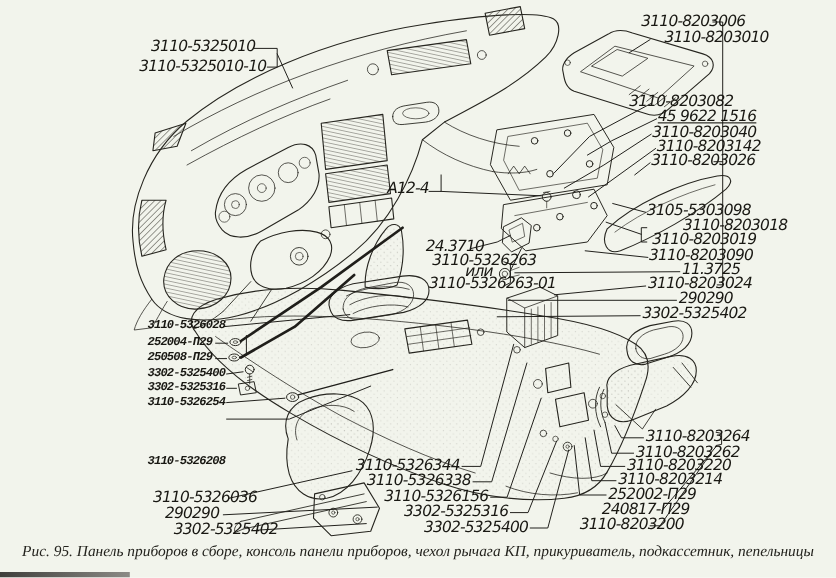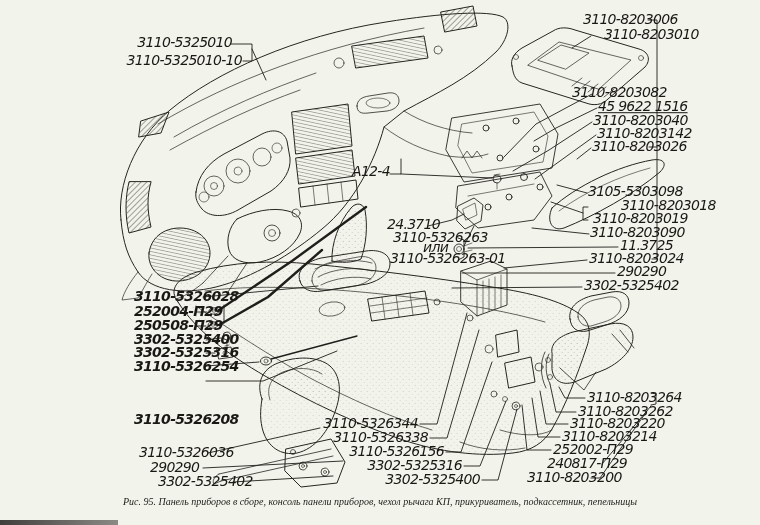--- a/index.html
+++ b/index.html
@@ -3,24 +3,24 @@
 <meta charset="utf-8">
 <style>
   html,body{margin:0;padding:0;}
   body{background:#ffffff;}
   #page{position:relative;width:760px;height:525px;background:#f2f4ec;overflow:hidden;
         font-family:"DejaVu Sans",sans-serif;}
   #art{position:absolute;left:0;top:0;}
   #art path,#art line,#art ellipse,#art circle,#art polyline{vector-effect:non-scaling-stroke;}
   .callout{position:absolute;transform:translateY(-55%);font-style:italic;font-size:14px;
            letter-spacing:-0.7px;color:#191813;white-space:nowrap;}
-  .callout.bold{font-weight:700;font-size:14px;}
+  .callout.bold{font-weight:700;font-size:11px;font-family:Liberation Mono, monospace;}
   .callout.anchor-right{transform:translate(-100%,-55%);}
   #caption{position:absolute;left:0;right:0;top:495px;text-align:center;
-           font-family:"Liberation Serif",serif;font-style:italic;font-size:10px;
+           font-family:"Liberation Serif",serif;font-style:italic;font-size:14px;
            line-height:13px;color:#23221d;}
   #scan-bar{position:absolute;left:0;top:520px;width:118px;height:5px;
             background:linear-gradient(to right,#3f3e3b,#8b8a85);}
 </style>
 </head>
 <body>
 
 <div id="page">
 
   <svg id="art" width="760" height="525" viewBox="0 0 760 525">

